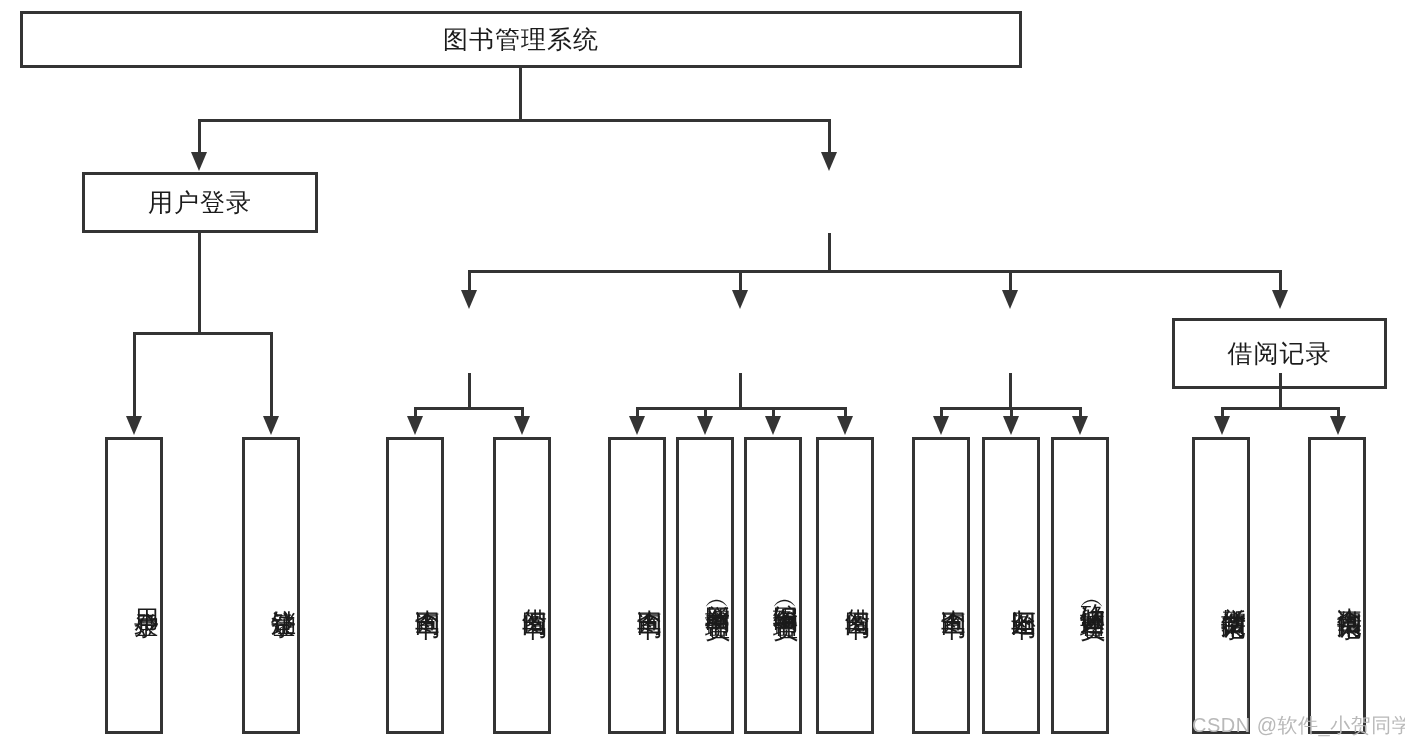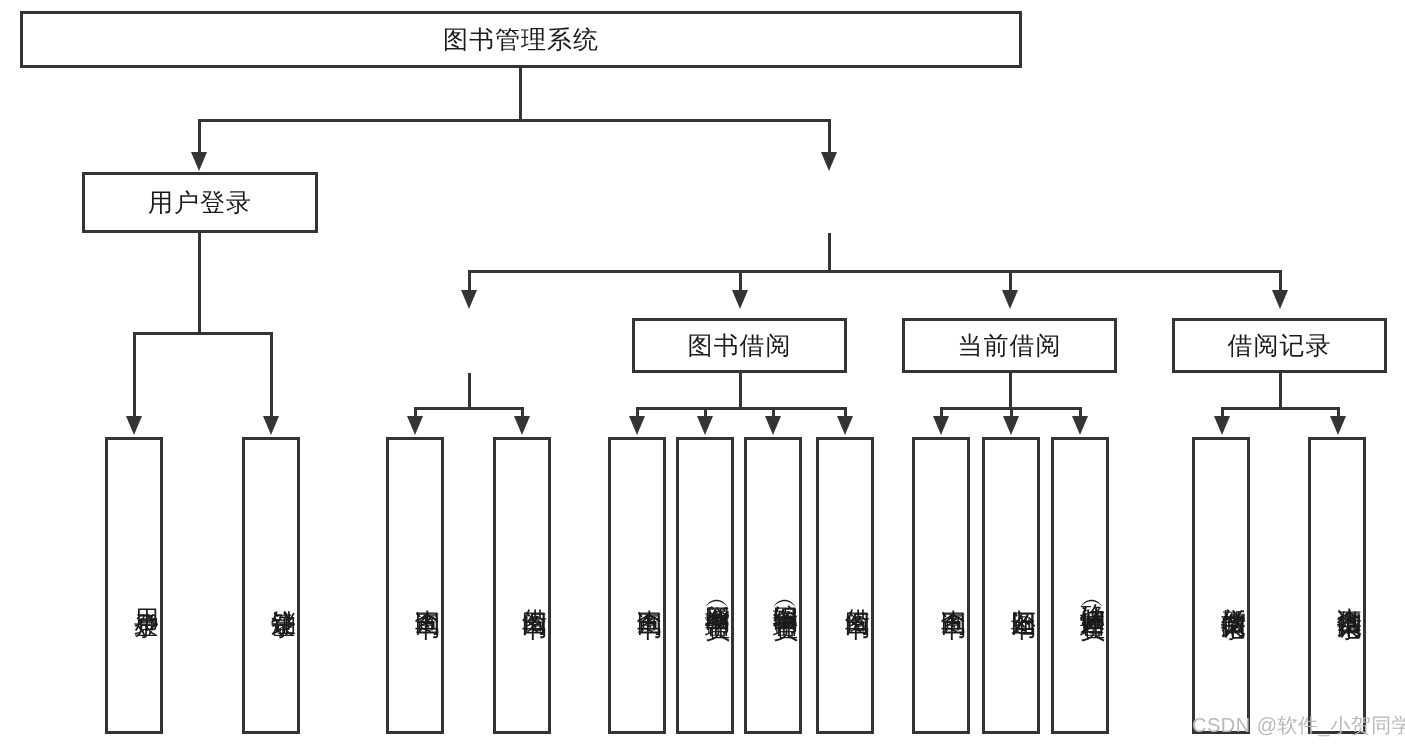--- a/index.html
+++ b/index.html
@@ -112,27 +112,21 @@
   <div class="hline" style="left:468px; top:270px; width:814px;"></div>
   <div class="vline" style="left:468px; top:270px; height:23px;"></div>
   <div class="arrow" style="left:461px; top:290px;"></div>
   <div class="vline" style="left:739px; top:270px; height:23px;"></div>
   <div class="arrow" style="left:732px; top:290px;"></div>
   <div class="vline" style="left:1009px; top:270px; height:23px;"></div>
   <div class="arrow" style="left:1002px; top:290px;"></div>
   <div class="vline" style="left:1279px; top:270px; height:23px;"></div>
   <div class="arrow" style="left:1272px; top:290px;"></div>
 
-  <div class="node horiz" style="left:632px; top:318px; width:215px; height:55px;">
-    <span>图书借阅</span>
-  </div>
-  <div class="node horiz" style="left:902px; top:318px; width:215px; height:55px;">
-    <span>当前借阅</span>
-  </div>
-  <div class="node horiz" style="left:1172px; top:318px; width:215px; height:55px;">
+  <div class="node horiz" style="left:1172px; top:318px; width:215px; height:71px;">
     <span>借阅记录</span>
   </div>
 
   <div class="vline" style="left:468px; top:373px; height:36px;"></div>
   <div class="hline" style="left:414px; top:407px; width:110px;"></div>
   <div class="vline" style="left:414px; top:407px; height:12px;"></div>
   <div class="arrow" style="left:407px; top:416px;"></div>
   <div class="vline" style="left:521px; top:407px; height:12px;"></div>
   <div class="arrow" style="left:514px; top:416px;"></div>
 

